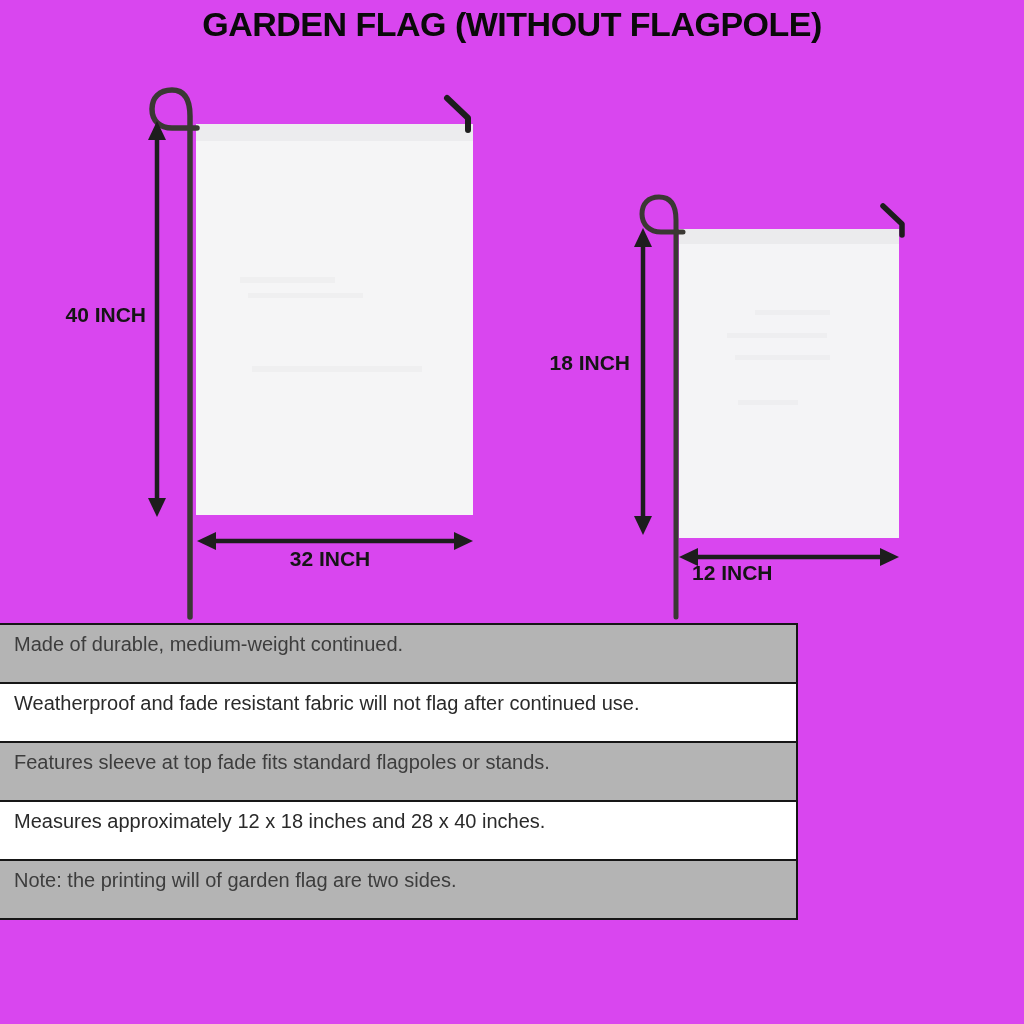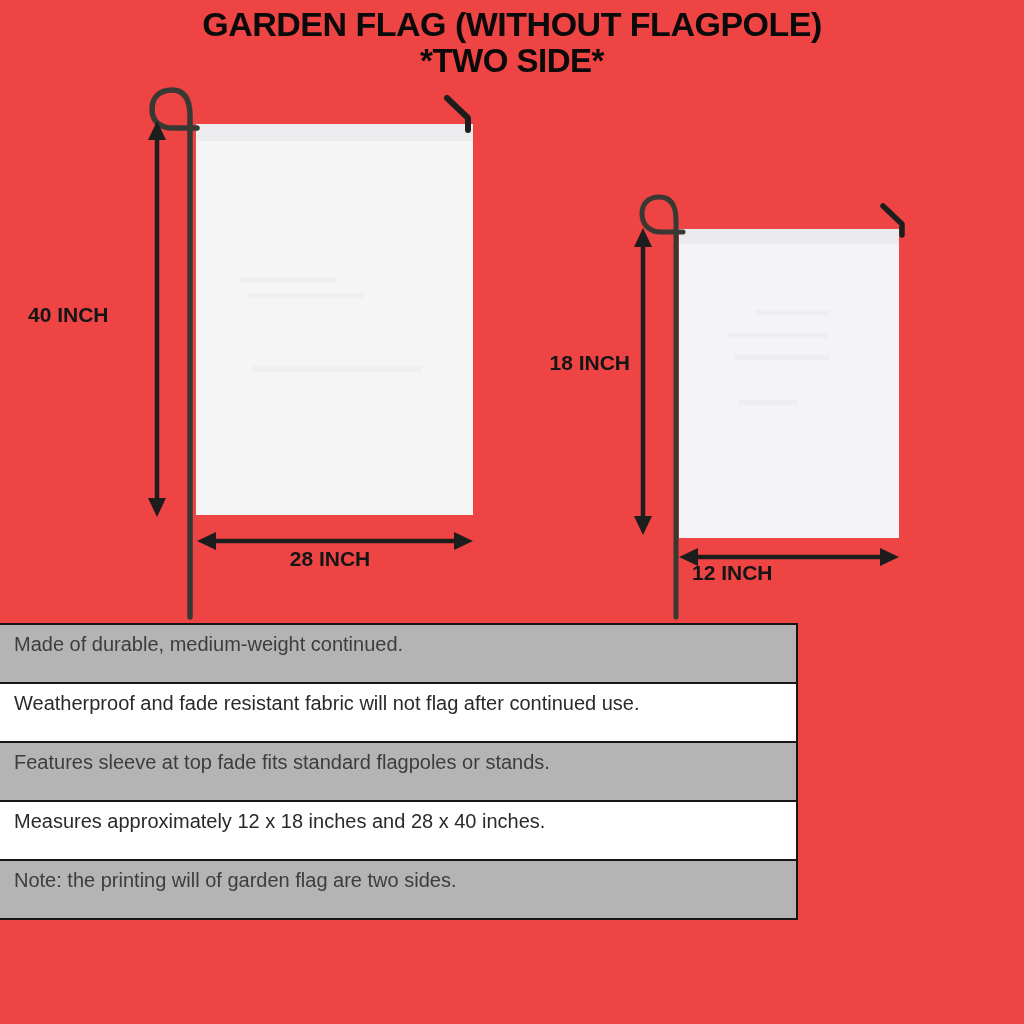--- a/index.html
+++ b/index.html
@@ -1,48 +1,47 @@
 <!DOCTYPE html>
 <html><head>
 <meta charset="utf-8">
 <style>
   html,body{margin:0;padding:0;background:#ffffff;}
   .canvas{
-    position:relative;width:1024px;height:1024px;background:#ef4444;
+    position:relative;width:1024px;height:1024px;background:#d946ef;
     overflow:hidden;font-family:"Liberation Sans",sans-serif;
   }
   .title-block{position:absolute;top:5px;left:0;width:1024px;text-align:center;color:#0a0a0a;}
   .title-line1{margin:0;font-size:34px;line-height:1.12;font-weight:bold;letter-spacing:-0.5px;}
   .title-line2{margin:0;font-size:33px;line-height:1.12;font-weight:bold;letter-spacing:-0.5px;}
   .diagram{position:absolute;left:0;top:0;width:1024px;height:1024px;}
   .dim-label{
     position:absolute;font-size:21px;font-weight:bold;color:#151515;
     letter-spacing:0px;white-space:nowrap;
   }
-  .lbl-large-h{left:28px;top:303px;width:118px;}
+  .lbl-large-h{left:28px;top:303px;width:118px;text-align:right;}
   .lbl-large-w{left:235px;top:547px;width:190px;text-align:center;}
   .lbl-small-h{left:512px;top:351px;width:118px;text-align:right;}
   .lbl-small-w{left:692px;top:561px;width:195px;text-align:left;}
   .feature-table{position:absolute;top:623px;left:-4px;width:802px;}
   .frow{
     box-sizing:border-box;height:61px;border:2px solid #161616;margin-top:-2px;
     padding:7px 16px 0 16px;font-size:20px;line-height:1.25;
   }
   .frow:first-child{margin-top:0;}
   .frow.gray{background:#b4b4b4;color:#3d3d3d;}
   .frow.white{background:#ffffff;color:#2a2a2a;}
 </style>
 </head>
 <body>
 
 <div class="canvas">
 
   <div class="title-block">
     <h1 class="title-line1">GARDEN FLAG (WITHOUT FLAGPOLE)</h1>
-    <h2 class="title-line2">*TWO SIDE*</h2>
   </div>
 
   <svg class="diagram" viewBox="0 0 1024 1024">
 
     <g>
       <rect x="196" y="124" width="277" height="391" fill="#f5f5f6"></rect>
       <rect x="196" y="124" width="277" height="17" fill="#ececee"></rect>
       <rect x="240" y="277" width="95" height="6" fill="rgba(0,0,0,0.022)"></rect>
       <rect x="248" y="293" width="115" height="5" fill="rgba(0,0,0,0.022)"></rect>
       <rect x="252" y="366" width="170" height="6" fill="rgba(0,0,0,0.022)"></rect>
@@ -76,21 +75,21 @@
       </g>
       <g>
         <line x1="696" y1="557" x2="882" y2="557" stroke="#1d1d1d" stroke-width="4.5"></line>
         <polygon points="679,557 698,548 698,566" fill="#1d1d1d"></polygon>
         <polygon points="899,557 880,548 880,566" fill="#1d1d1d"></polygon>
       </g>
     </g>
   </svg>
 
   <div class="dim-label lbl-large-h">40 INCH</div>
-  <div class="dim-label lbl-large-w">28 INCH</div>
+  <div class="dim-label lbl-large-w">32 INCH</div>
   <div class="dim-label lbl-small-h">18 INCH</div>
   <div class="dim-label lbl-small-w">12 INCH</div>
 
   <div class="feature-table">
     <div class="frow gray">
       <span>Made of durable, medium-weight continued.</span>
     </div>
     <div class="frow white">
       <span>Weatherproof and fade resistant fabric will not flag after continued use.</span>
     </div>

